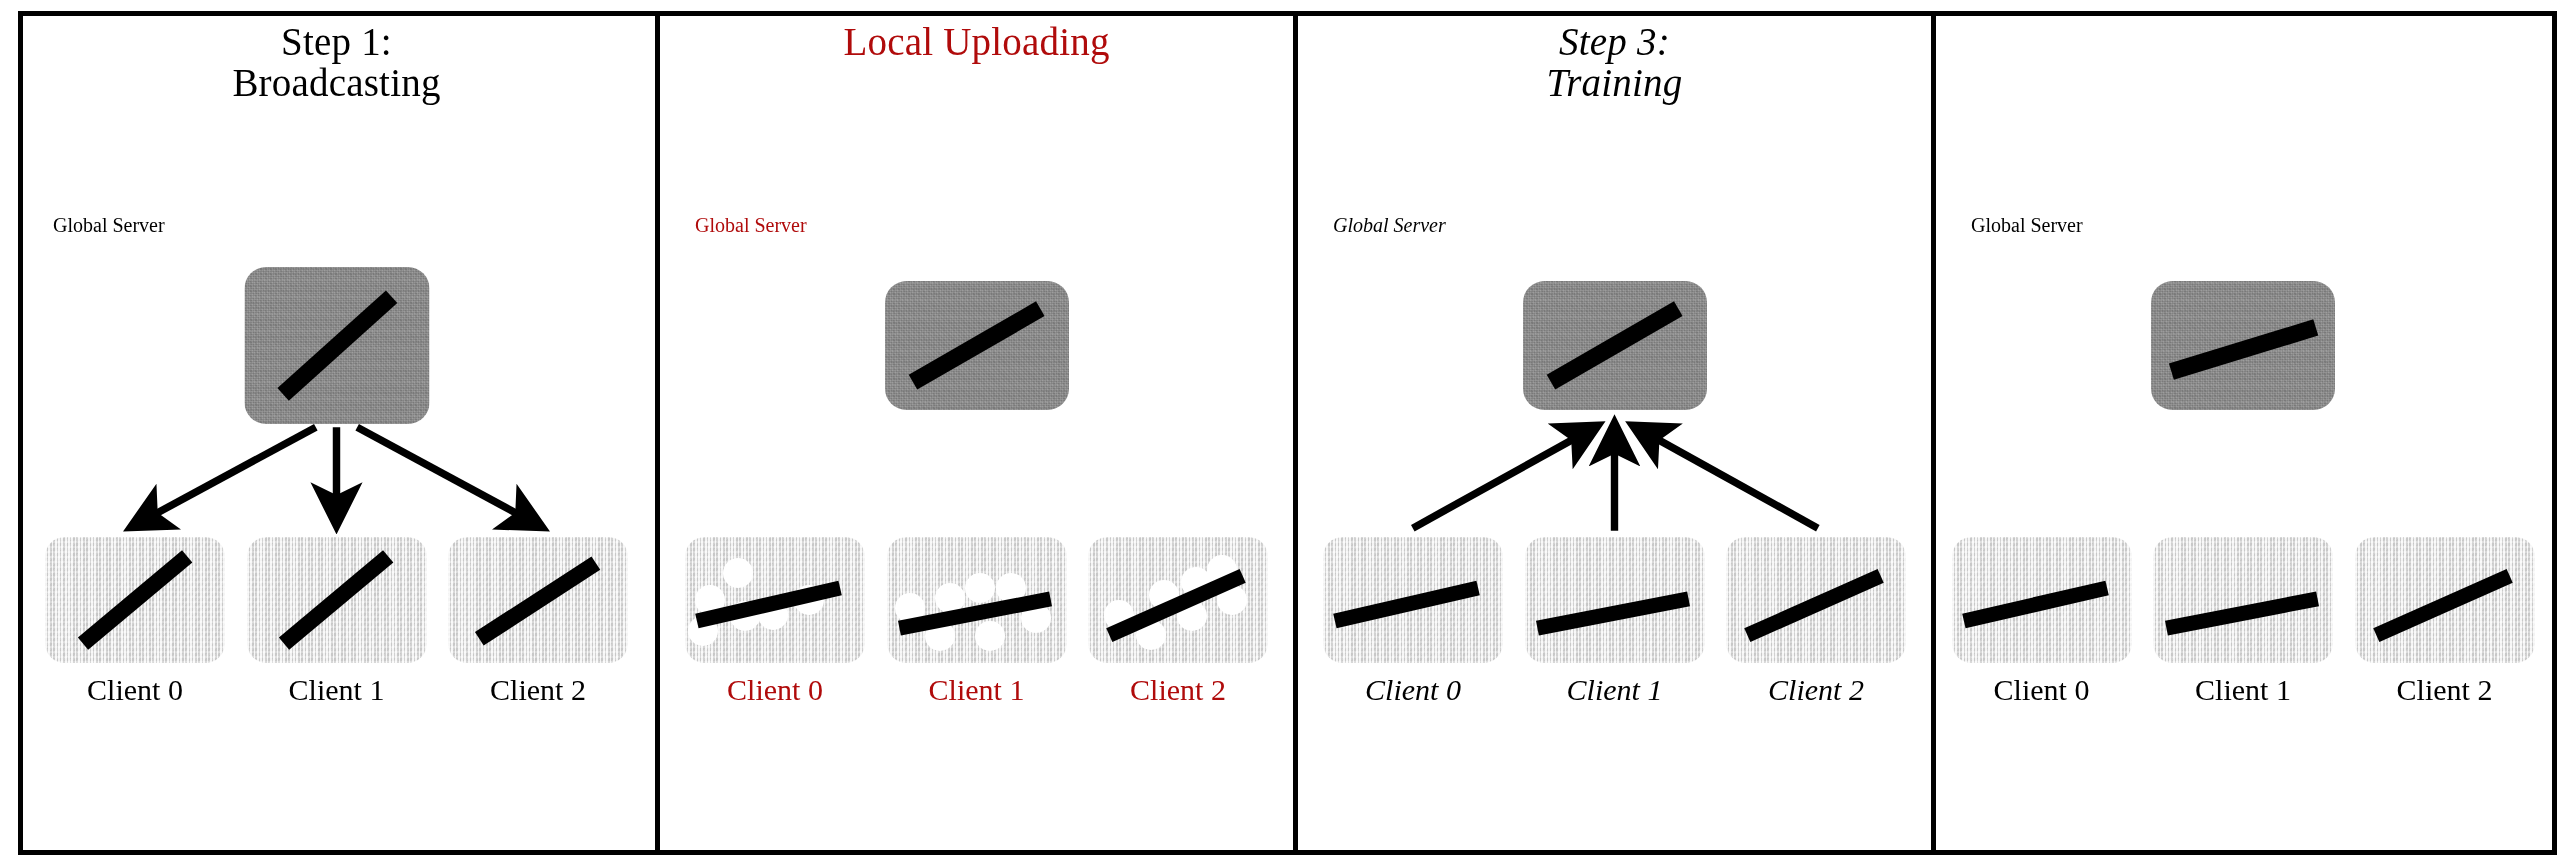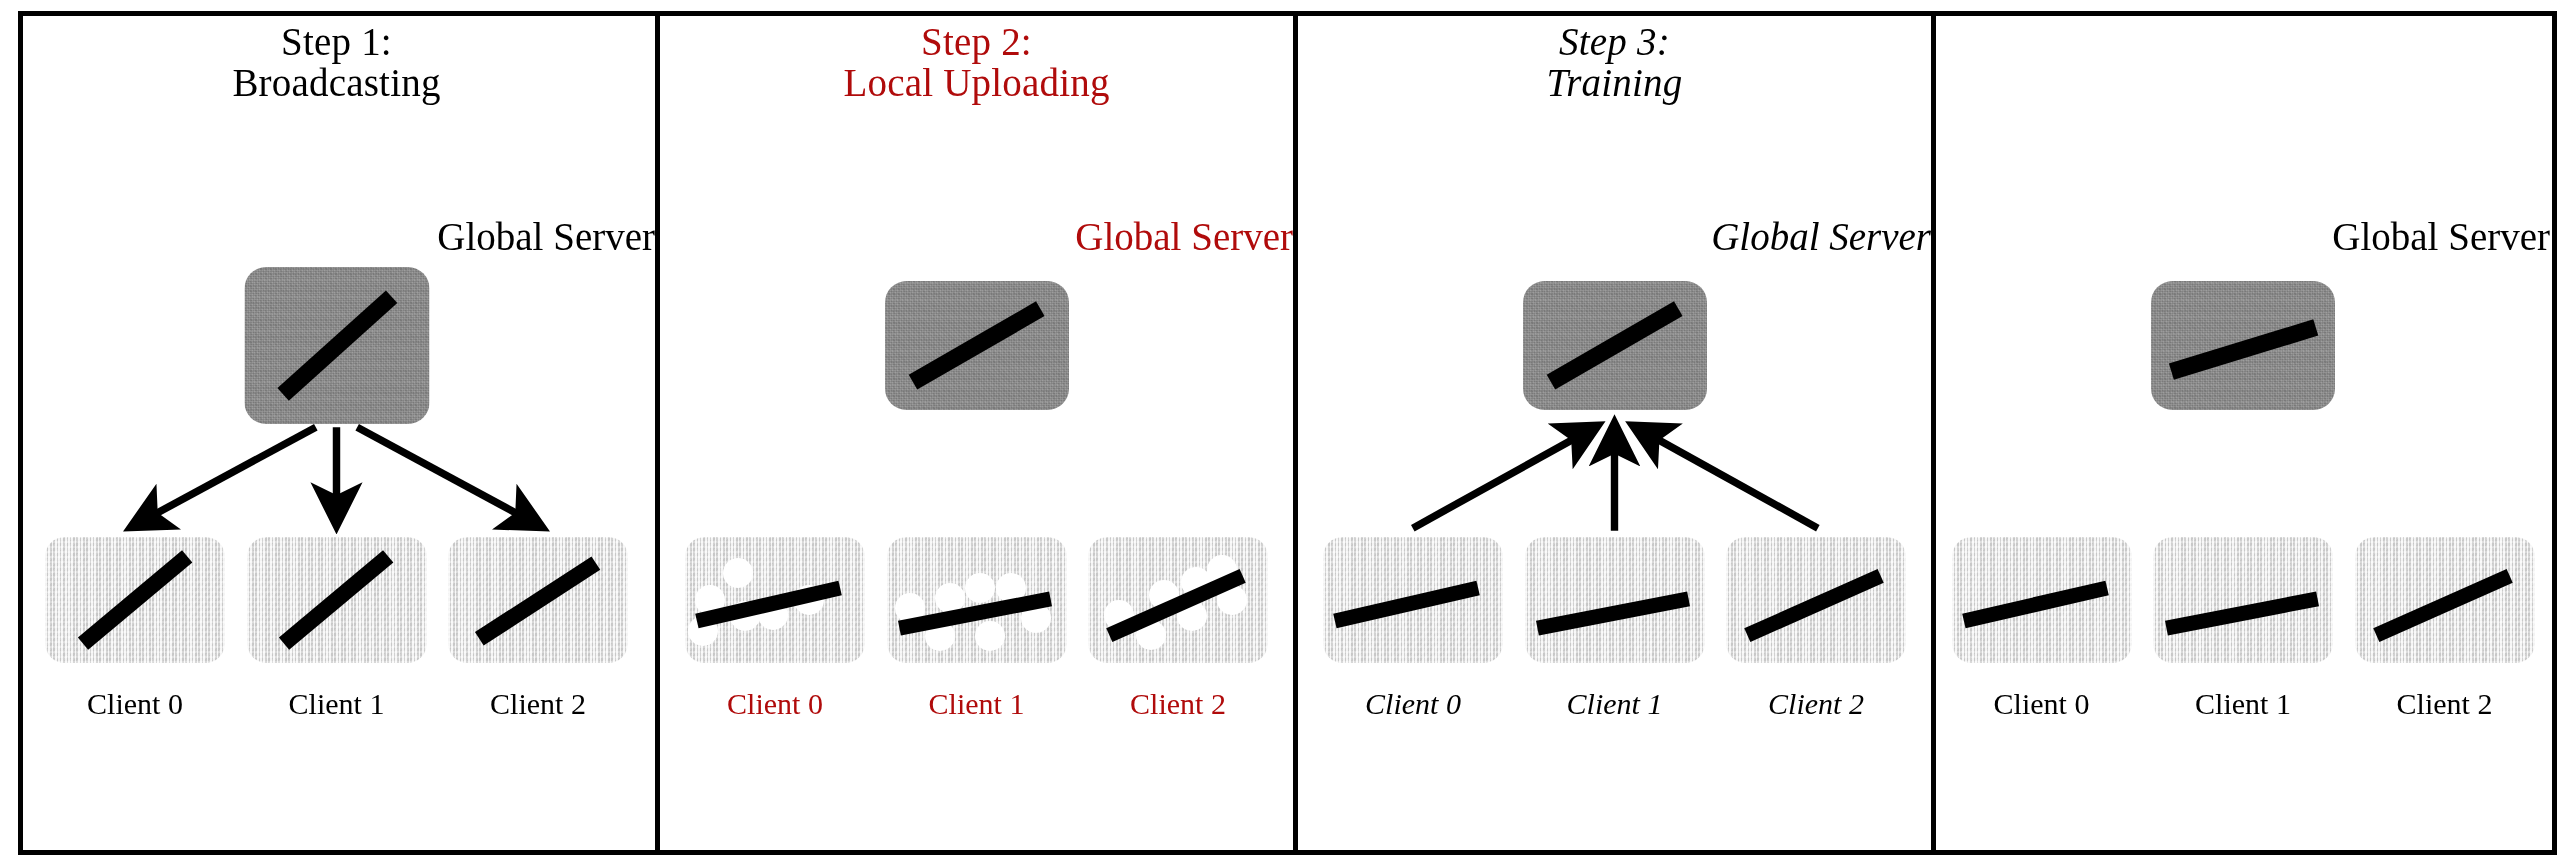--- a/index.html
+++ b/index.html
@@ -71,24 +71,25 @@
   }
   .panel-title .tline { display: block; white-space: nowrap; }
   .panel.highlight .panel-title { color: #b00b0b; }
 
   
   .server-label {
     position: absolute;
     top: 203px;
     left: 0;
     right: 0;
-    text-align: right;
-    font-size: 39px;
+    text-align: left;
+    font-size: 20px;
     color: #000000;
     white-space: nowrap;
+    padding-left: 35px;
   }
   .panel.highlight .server-label { color: #b00b0b; }
 
   .server-box {
     position: absolute;
     top: 256px;
     left: 50%;
     transform: translateX(-50%);
     width: 185px;
     height: 157px;
@@ -126,21 +127,21 @@
     height: 126px;
     border-radius: 20px;
     background-color: #e2e2e2;
     background-image:
       repeating-linear-gradient(90deg, rgba(255,255,255,0.75) 0 1.7px, rgba(180,180,180,0.30) 1.7px 3.3px),
       repeating-linear-gradient(0deg, rgba(255,255,255,0.35) 0 2.5px, rgba(170,170,170,0.18) 2.5px 5px),
       repeating-linear-gradient(135deg, rgba(255,255,255,0.25) 0 2.5px, rgba(175,175,175,0.16) 2.5px 5.8px);
     overflow: hidden;
   }
   .client-label {
-    margin-top: 24px;
+    margin-top: 10px;
     text-align: center;
     font-size: 30px;
     color: #000000;
     white-space: nowrap;
   }
   .panel.highlight .client-label { color: #b00b0b; }
 
   
   .model-line {
     position: absolute;
@@ -219,21 +220,20 @@
           <div class="client-box">
             <div class="model-line" style="width:139px;height:15.7px;left:20px;top:56px;transform:rotate(-33deg);"></div>
           </div>
           <div class="client-label">Client 2</div>
         </div>
       </div>
     </div>
 
     <div class="panel p1 highlight">
       <div class="panel-title">
-        <span class="tline">Step 2:</span>
         <span class="tline">Local Uploading</span>
       </div>
 
       <div class="server-label">Global Server</div>
 
       <div class="server-box wide">
         <div class="model-line" style="width:147px;height:16.5px;left:18px;top:56px;transform:rotate(-30deg);"></div>
       </div>
 
       <div class="clients">

